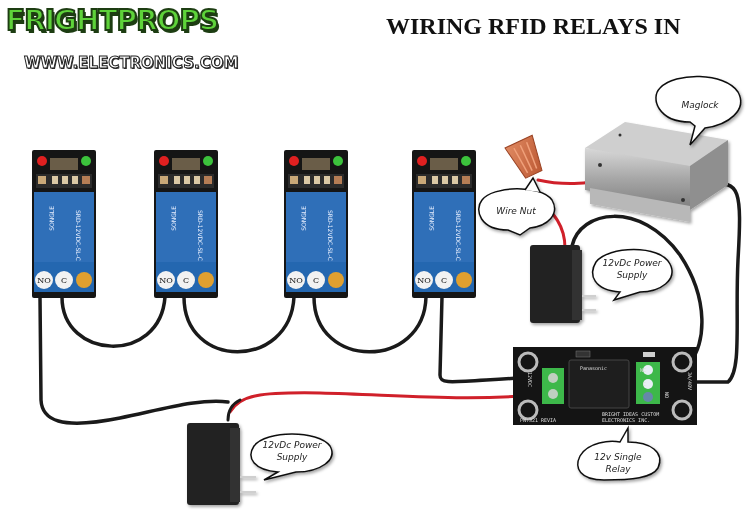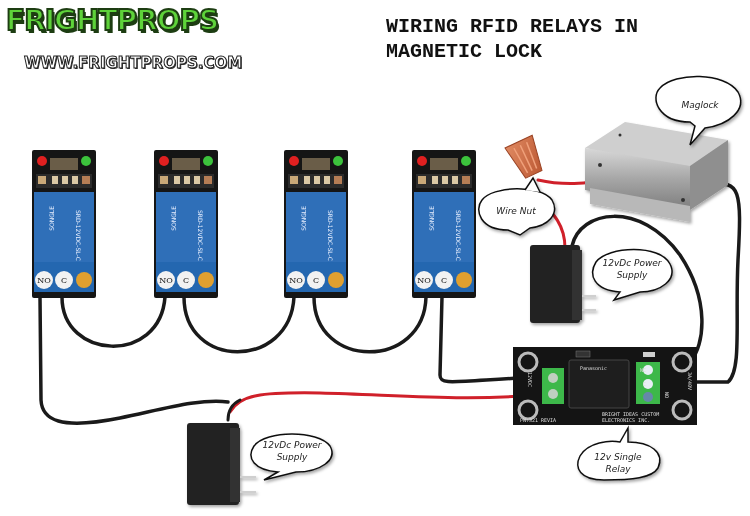--- a/index.html
+++ b/index.html
@@ -1,39 +1,38 @@
 <!DOCTYPE html>
 <html><head>
 <meta charset="utf-8">
 <style>
   html, body { margin: 0; padding: 0; background: #ffffff; }
   body { width: 750px; height: 516px; position: relative; overflow: hidden; font-family: "DejaVu Sans", sans-serif; }
   #stage { position: absolute; left: 0; top: 0; width: 750px; height: 516px; }
   .logo { position: absolute; left: 2px; top: 2px; width: 250px; height: 80px; }
   .logo-main { position: absolute; left: 4px; top: 2px; font-family: "DejaVu Sans", sans-serif; font-weight: bold; font-size: 28px; letter-spacing: -1px; color: #5ed23a; -webkit-text-stroke: 2px #1d3d12; text-shadow: 2px 3px 0 #1d3d12; }
   .logo-url { position: absolute; left: 22px; top: 52px; font-family: "DejaVu Sans", sans-serif; font-weight: bold; font-size: 15px; color: #ffffff; -webkit-text-stroke: 1px #222; text-shadow: 1px 1px 0 #333; letter-spacing: 0px; }
-  .title { position: absolute; left: 386px; top: 14px; width: 360px; font-family: Liberation Mono, monospace; font-weight: bold; font-size: 20px; line-height: 25px; color: #111; }
+  .title { position: absolute; left: 386px; top: 14px; width: 360px; font-family: Liberation Serif, serif; font-weight: bold; font-size: 24px; line-height: 25px; color: #111; }
   .callout-text { font-family: "DejaVu Sans", sans-serif; font-style: italic; font-size: 9px; fill: #222; }
   .relay-label { font-family: "DejaVu Serif", serif; font-size: 8px; fill: #111; }
   .board-text { font-family: "DejaVu Sans Mono", monospace; font-size: 5px; fill: #ddd; }
   .mod-text { font-family: "DejaVu Sans", sans-serif; font-size: 6px; fill: #e9f0ff; }
 </style>
 </head>
 <body>
 
 <div id="stage">
 
   <div class="logo">
     <div class="logo-main">FRIGHTPROPS</div>
-    <div class="logo-url">WWW.FRIGHTPROPS.COM</div>
+    <div class="logo-url">WWW.ELECTRONICS.COM</div>
   </div>
 
   <div class="title">
     <div>WIRING RFID RELAYS IN</div>
-    <div>MAGNETIC LOCK</div>
   </div>
 
   <svg width="750" height="516" viewBox="0 0 750 516" style="position:absolute;left:0;top:0">
     <defs>
       <linearGradient id="steel" x1="0" y1="0" x2="0" y2="1">
         <stop offset="0" stop-color="#d8d8d8"></stop>
         <stop offset="0.5" stop-color="#a6a6a6"></stop>
         <stop offset="1" stop-color="#7d7d7d"></stop>
       </linearGradient>
       <linearGradient id="nut" x1="0" y1="0" x2="1" y2="1">

